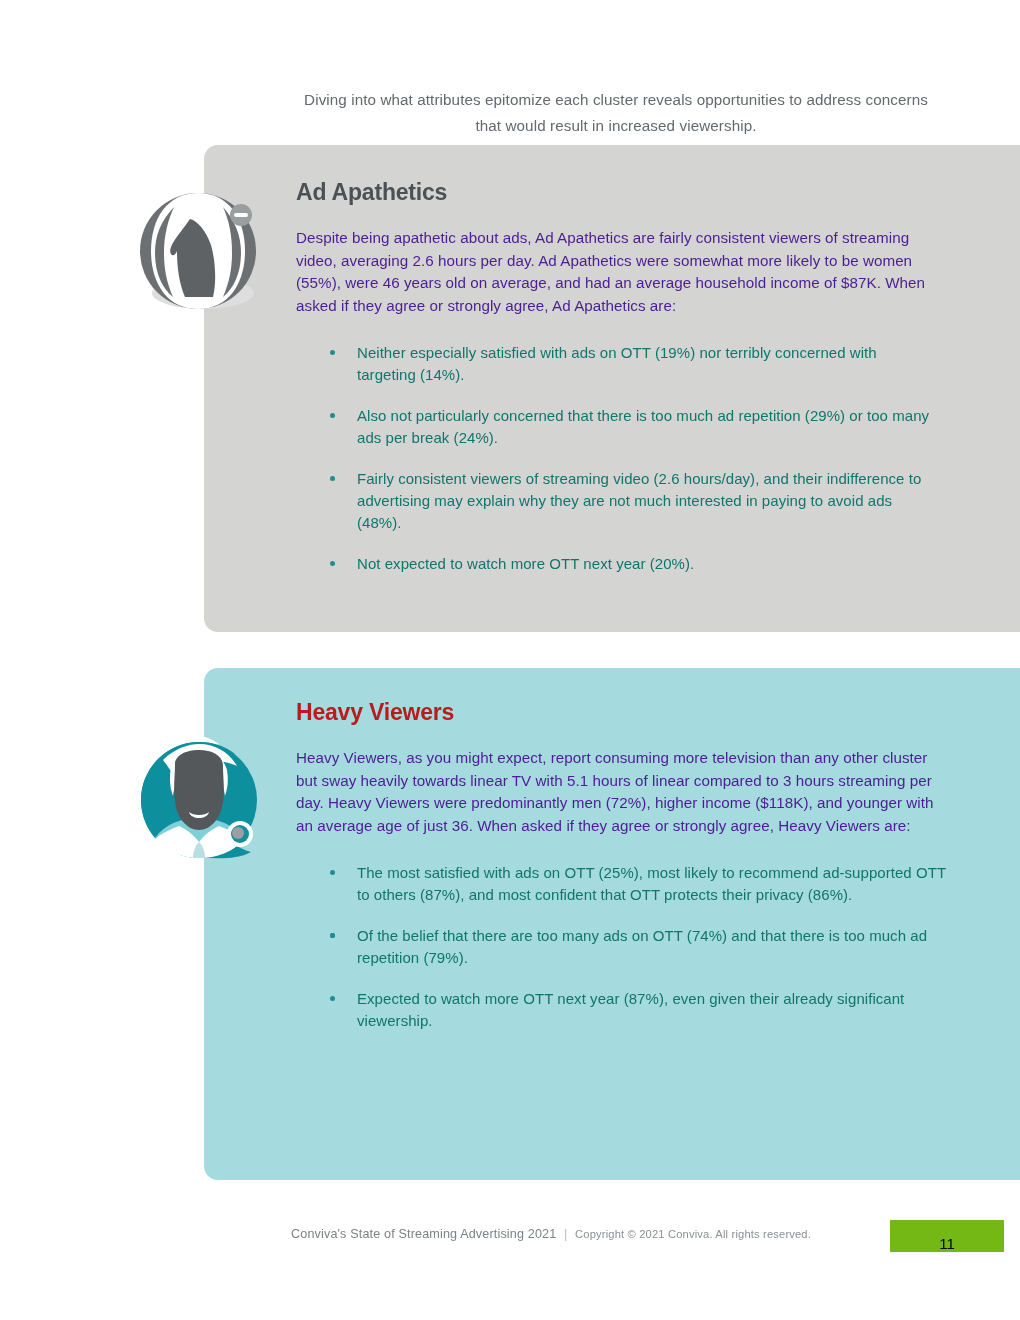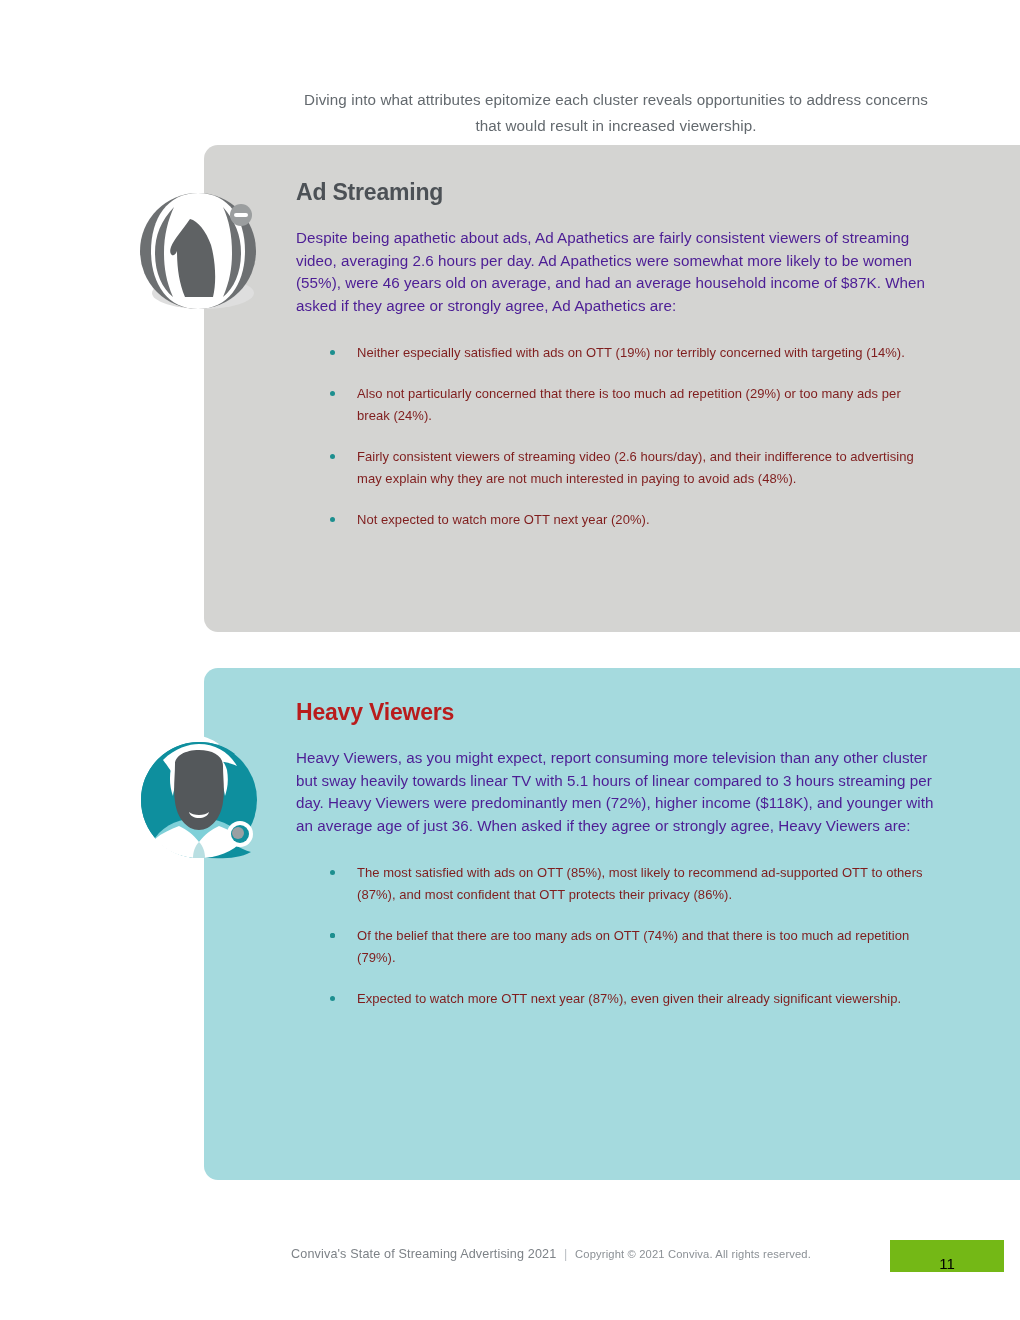--- a/index.html
+++ b/index.html
@@ -91,23 +91,23 @@
   
   .bullets {
     list-style: none;
     margin: 25px 0 0 0;
     padding: 0;
   }
   .bullet {
     position: relative;
     padding-left: 61px;
     margin-bottom: 19px;
-    font-size: 13px;
+    font-size: 15px;
     line-height: 22px;
-    color: #7f1d1d;
+    color: #0f766e;
     letter-spacing: 0.05px;
   }
   .card-gray .bullet { width: 575px; }
   .card-teal  .bullet { width: 590px; }
   .bullet:last-child { margin-bottom: 0; }
   .bullet-dot {
     position: absolute;
     left: 34px;
     top: 8px;
     width: 5px;
@@ -125,21 +125,20 @@
   .avatar-1 { left: 133px; top: 189px; }
   .avatar-2 { left: 133px; top: 734px; }
 
   
   .footer {
     position: absolute;
     left: 0;
     right: 16px;
     top: 1220px;
     height: 36px;
-    margin-top: 20px;
   }
   .footer-text {
     position: absolute;
     left: 291px;
     top: 7px;
     font-size: 12.6px;
     color: #7d8287;
     letter-spacing: 0.15px;
     white-space: nowrap;
   }
@@ -167,21 +166,21 @@
 </style>
 </head>
 <body>
 
 <div class="page">
 
   <p class="intro">Diving into what attributes epitomize each cluster reveals opportunities to address concerns that would result in increased viewership.</p>
 
   <div class="card card-gray">
     <div class="card-inner">
-      <h2 class="card-title">Ad Streaming</h2>
+      <h2 class="card-title">Ad Apathetics</h2>
       <p class="card-body">Despite being apathetic about ads, Ad Apathetics are fairly consistent viewers of streaming video, averaging 2.6 hours per day. Ad Apathetics were somewhat more likely to be women (55%), were 46 years old on average, and had an average household income of $87K. When asked if they agree or strongly agree, Ad Apathetics are:</p>
       <ul class="bullets">
         <li class="bullet">
           <span class="bullet-dot"></span>
           <span>Neither especially satisfied with ads on OTT (19%) nor terribly concerned with targeting (14%).</span>
         </li>
         <li class="bullet">
           <span class="bullet-dot"></span>
           <span>Also not particularly concerned that there is too much ad repetition (29%) or too many ads per break (24%).</span>
         </li>
@@ -209,21 +208,21 @@
     <rect x="101" y="24" width="14" height="4" rx="2" fill="#ffffff"></rect>
   </svg>
 
   <div class="card card-teal">
     <div class="card-inner">
       <h2 class="card-title">Heavy Viewers</h2>
       <p class="card-body">Heavy Viewers, as you might expect, report consuming more television than any other cluster but sway heavily towards linear TV with 5.1 hours of linear compared to 3 hours streaming per day. Heavy Viewers were predominantly men (72%), higher income ($118K), and younger with an average age of just 36. When asked if they agree or strongly agree, Heavy Viewers are:</p>
       <ul class="bullets">
         <li class="bullet">
           <span class="bullet-dot"></span>
-          <span>The most satisfied with ads on OTT (85%), most likely to recommend ad-supported OTT to others (87%), and most confident that OTT protects their privacy (86%).</span>
+          <span>The most satisfied with ads on OTT (25%), most likely to recommend ad-supported OTT to others (87%), and most confident that OTT protects their privacy (86%).</span>
         </li>
         <li class="bullet">
           <span class="bullet-dot"></span>
         </li>
         <li class="bullet">
           <span class="bullet-dot"></span>
           <span>Of the belief that there are too many ads on OTT (74%) and that there is too much ad repetition (79%).</span>
         </li>
         <li class="bullet">
           <span class="bullet-dot"></span>

